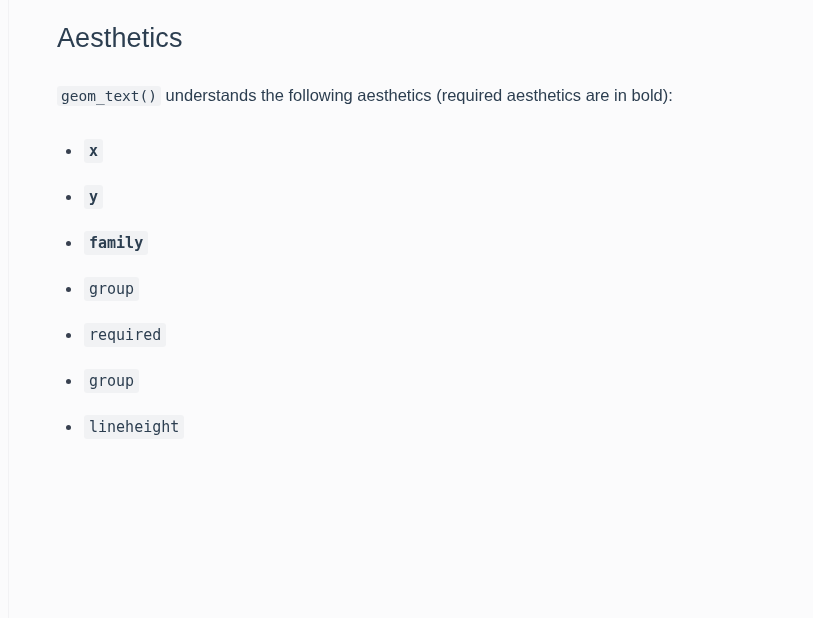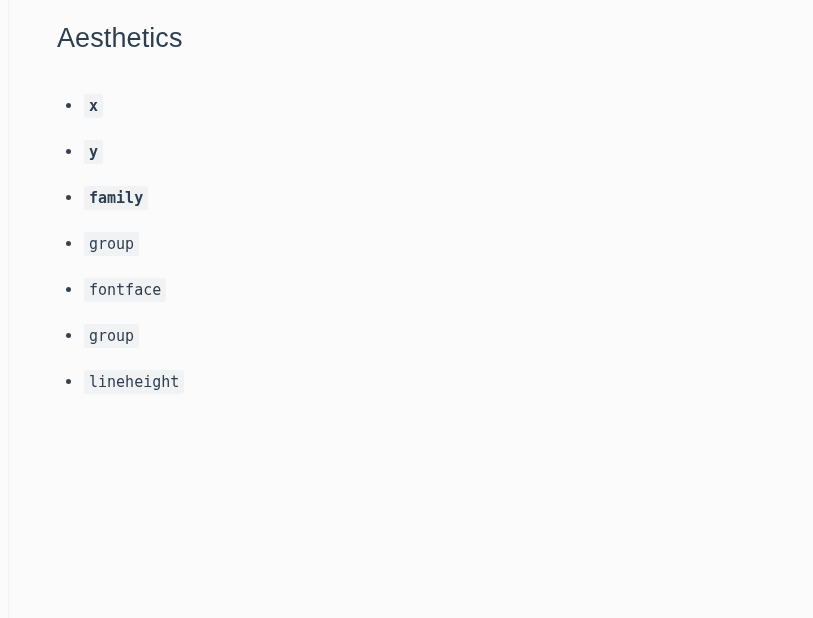--- a/index.html
+++ b/index.html
@@ -96,24 +96,25 @@
 </style>
 </head>
 <body>
 
 <div class="left-rule"></div>
 
 <div class="page">
 
   <h1 class="section-title">Aesthetics</h1>
 
+  <p class="intro"><code class="chip">geom_text()</code><span> understands the following aesthetics (required aesthetics are in bold):</span></p>
 
   <ul class="aes-list">
       <li><span class="bullet"></span><code class="chip required">x</code></li>
       <li><span class="bullet"></span><code class="chip required">y</code></li>
       <li><span class="bullet"></span><code class="chip required">family</code></li>
       <li><span class="bullet"></span><code class="chip">group</code></li>
-      <li><span class="bullet"></span><code class="chip">fontface</code></li>
+      <li><span class="bullet"></span><code class="chip">required</code></li>
       <li><span class="bullet"></span><code class="chip">group</code></li>
       <li><span class="bullet"></span><code class="chip">lineheight</code></li>
     </ul>
 
 </div>
 
 </body></html>

